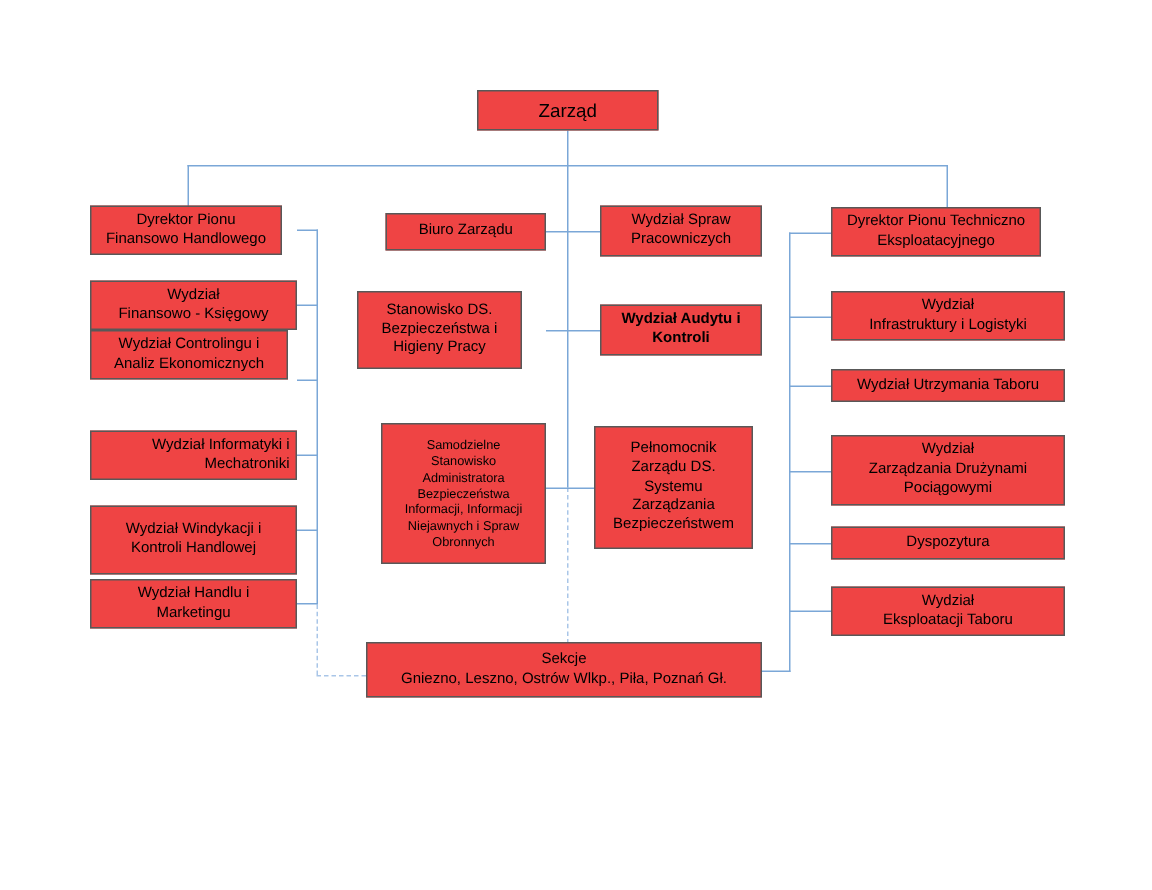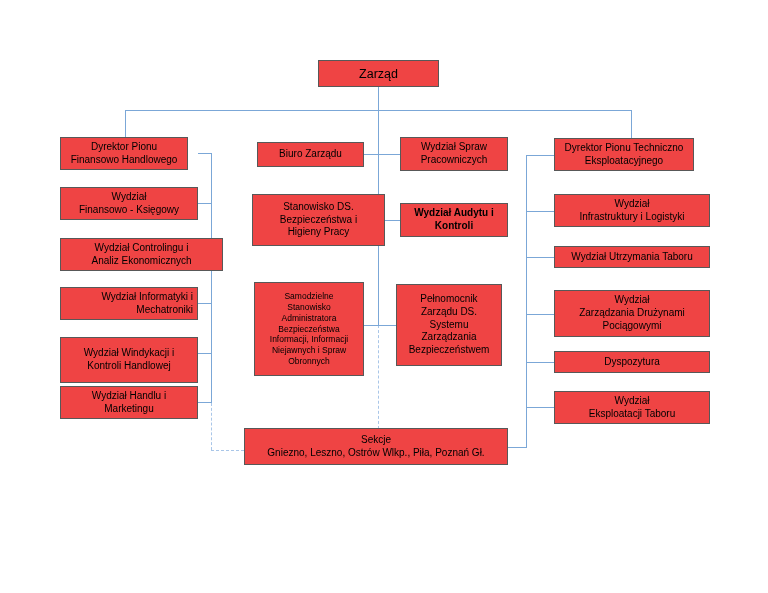--- a/index.html
+++ b/index.html
@@ -105,41 +105,41 @@
   </div>
 
   <div class="node s10" style="left:60px; top:137px; width:128px; height:33px;">
     <span class="lbl">Dyrektor Pionu
 Finansowo Handlowego</span>
   </div>
   <div class="node s10" style="left:60px; top:187px; width:138px; height:33px;">
     <span class="lbl">Wydział
 Finansowo - Księgowy</span>
   </div>
-  <div class="node s10" style="left:60px; top:238px; width:163px; height:33px;">
+  <div class="node s10" style="left:60px; top:220px; width:132px; height:33px;">
     <span class="lbl">Wydział Controlingu i
 Analiz Ekonomicznych</span>
   </div>
   <div class="node s10" style="left:60px; top:287px; width:138px; height:33px;text-align:right;">
     <span class="lbl">Wydział Informatyki i
 Mechatroniki</span>
   </div>
   <div class="node s10" style="left:60px; top:337px; width:138px; height:46px;">
     <span class="lbl">Wydział Windykacji i
 Kontroli Handlowej</span>
   </div>
   <div class="node s10" style="left:60px; top:386px; width:138px; height:33px;">
     <span class="lbl">Wydział Handlu i
 Marketingu</span>
   </div>
 
   <div class="node s10" style="left:257px; top:142px; width:107px; height:25px;">
     <span class="lbl">Biuro Zarządu</span>
   </div>
-  <div class="node s10" style="left:252px; top:194px; width:133px; height:52px;">
+  <div class="node s10" style="left:238px; top:194px; width:110px; height:52px;">
     <span class="lbl">Stanowisko DS.
 Bezpieczeństwa i
 Higieny Pracy</span>
   </div>
   <div class="node s9" style="left:254px; top:282px; width:110px; height:94px;">
     <span class="lbl">Samodzielne
 Stanowisko
 Administratora
 Bezpieczeństwa
 Informacji, Informacji

